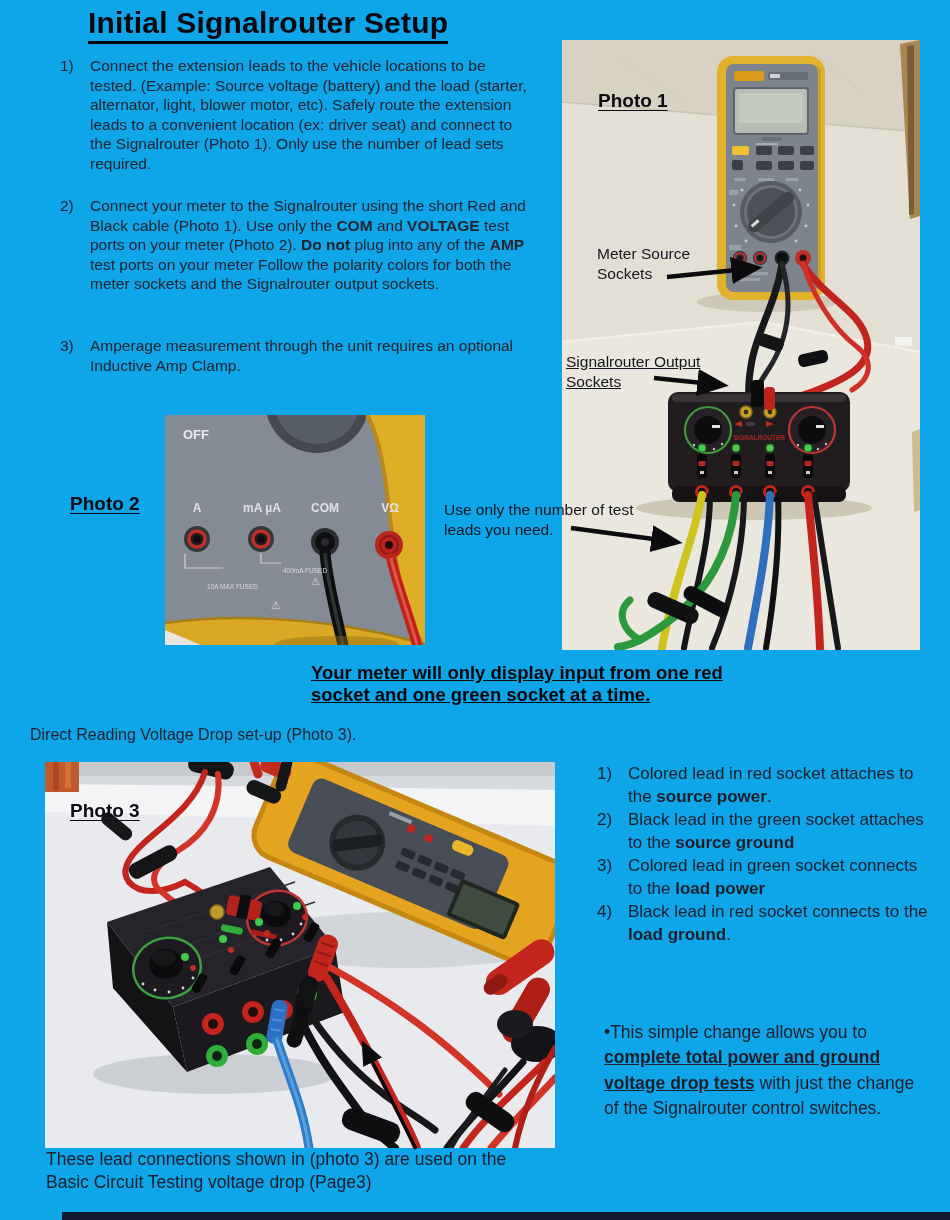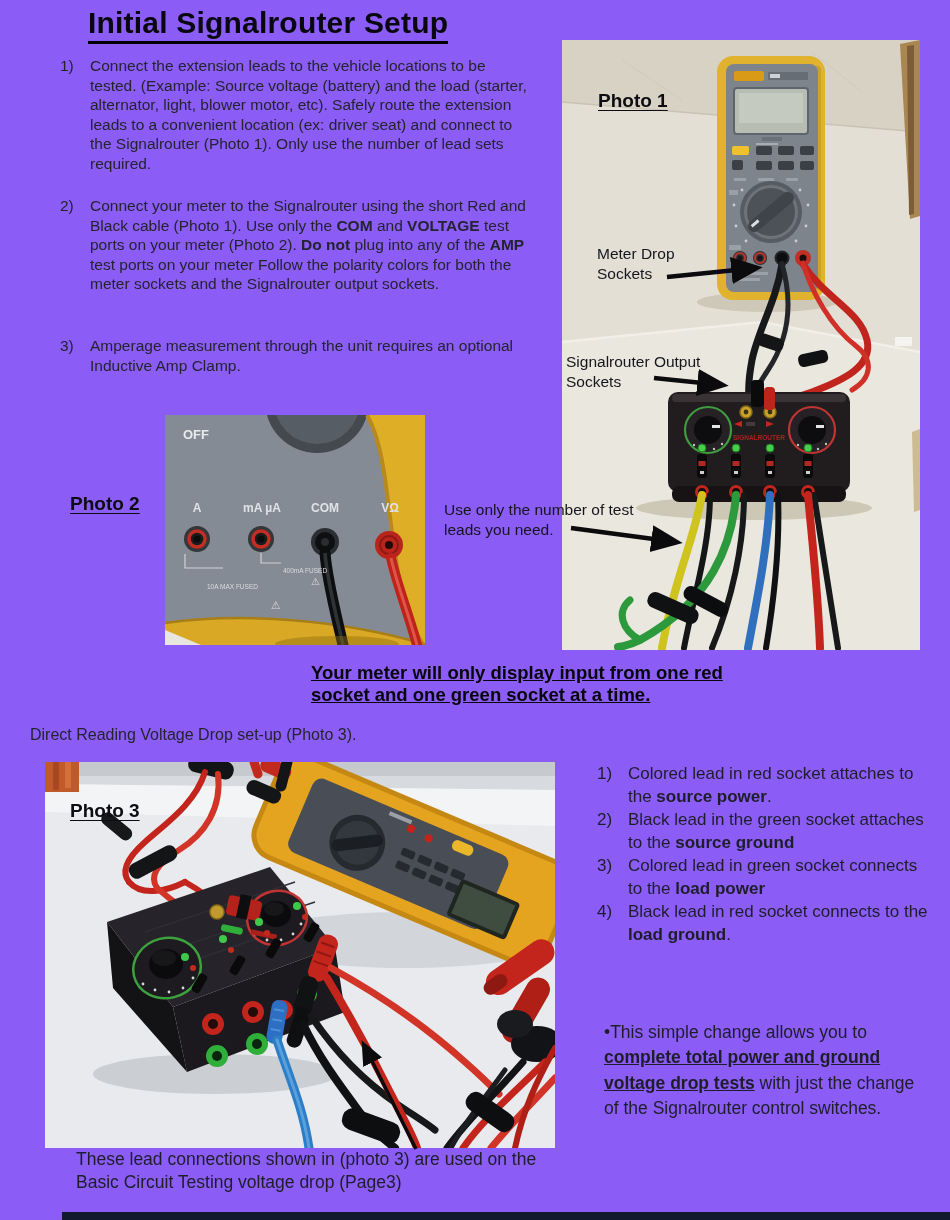--- a/index.html
+++ b/index.html
@@ -1,16 +1,16 @@
 <!DOCTYPE html>
 <html><head>
 <meta charset="utf-8">
 <style>
   html,body{margin:0;padding:0;background:#ffffff;}
-  .page{position:relative;width:950px;height:1220px;background:#8b5cf6;overflow:hidden;
+  .page{position:relative;width:950px;height:1220px;background:#0ea5e9;overflow:hidden;
         font-family:"Liberation Sans",sans-serif;color:#23242f;}
   .abs{position:absolute;}
   .title{font-size:30px;font-weight:700;color:#08080e;border-bottom:3.5px solid #000;
          padding-bottom:1px;display:inline-block;letter-spacing:.2px;}
   .step{display:flex;align-items:flex-start;font-size:15.5px;line-height:19.6px;color:#23242f;}
   .step .num{width:30px;flex:0 0 30px;}
   .step .txt{width:442px;}
   .seg-b{font-weight:700;}
   .seg-u{text-decoration:underline;}
   .photo{position:absolute;overflow:hidden;}
@@ -217,22 +217,22 @@
         <path d="M78,600 C60,590 54,572 68,560" stroke="#2c9a3c" stroke-width="7"></path>
         <path d="M208,455 C206,505 196,555 186,608" stroke="#2f6fbe" stroke-width="8"></path>
         <path d="M246,455 C250,500 256,550 258,608" stroke="#c3251c" stroke-width="8"></path>
         <rect x="84" y="560" width="54" height="16" rx="7" fill="#101113" transform="rotate(24 111 568)"></rect>
         <rect x="120" y="554" width="48" height="15" rx="7" fill="#0c0d0f" transform="rotate(28 144 561)"></rect>
       </g>
     </svg>
   </div>
 
   <div class="abs photo-caption" style="left:598px;top:90px;">Photo 1</div>
-  <div class="abs photo-label" style="left:597px;top:244px;width:96px;">Meter Drop Sockets</div>
-  <div class="abs photo-label" style="left:566px;top:352px;width:152px;">Signalrouter Output Sockets</div>
+  <div class="abs photo-label" style="left:597px;top:244px;width:96px;">Meter Source Sockets</div>
+  <div class="abs photo-label" style="left:566px;top:352px;width:152px;text-decoration:underline;">Signalrouter Output Sockets</div>
 
   <div class="photo" style="left:165px;top:415px;width:260px;height:230px;">
     <svg width="270" height="230" viewBox="0 0 270 230">
       <rect x="0" y="0" width="270" height="230" fill="#858b94"></rect>
       <circle cx="152" cy="-14" r="52" fill="#44494f"></circle>
       <circle cx="152" cy="-14" r="43" fill="#575d65"></circle>
       <path d="M202,0 C225,40 222,120 238,180 C244,202 252,220 258,230 L270,230 L270,0 Z" fill="#dfae27"></path>
       <path d="M202,0 C225,40 222,120 238,180 C244,202 252,220 258,230" stroke="#b8891c" stroke-width="4" fill="none"></path>
       <path d="M0,208 C80,197 180,205 262,230 L0,230 Z" fill="#d9a824"></path>
       <path d="M0,208 C80,197 180,205 262,230" stroke="#a87e16" stroke-width="2.5" fill="none"></path>
@@ -470,21 +470,21 @@
       <div class="txt"><span>Colored lead in green socket connects to the </span><span class="seg-b">load power</span></div>
     </div>
     <div class="lead-item">
       <span class="num">4)</span>
       <div class="txt"><span>Black lead in red socket connects to the </span><span class="seg-b">load ground</span><span>.</span></div>
     </div>
   </div>
 
   <div class="abs why-para" style="left:604px;top:1020px;width:324px;"><span>•This simple change allows you to </span><span class="seg-b seg-u">complete total power and ground voltage drop tests</span><span> with just the change of the Signalrouter control switches.</span></div>
 
-  <div class="abs bottom-note" style="left:76px;top:1148px;width:470px;">These lead connections shown in (photo 3) are used on the Basic Circuit Testing voltage drop (Page3)</div>
+  <div class="abs bottom-note" style="left:46px;top:1148px;width:470px;">These lead connections shown in (photo 3) are used on the Basic Circuit Testing voltage drop (Page3)</div>
 
   <div class="bottom-bar" style="left:62px;top:1212px;width:888px;height:8px;"></div>
 
   <svg class="overlay-svg" width="950" height="1220" viewBox="0 0 950 1220">
     <defs>
       <marker id="ah" markerWidth="7" markerHeight="7" refX="5.5" refY="3" orient="auto">
         <path d="M0,0 L7,3 L0,6 Z" fill="#0b0b0d"></path>
       </marker>
     </defs>
     <path d="M667,277 L756,268" stroke="#0b0b0d" stroke-width="4.5" fill="none" marker-end="url(#ah)"></path>

